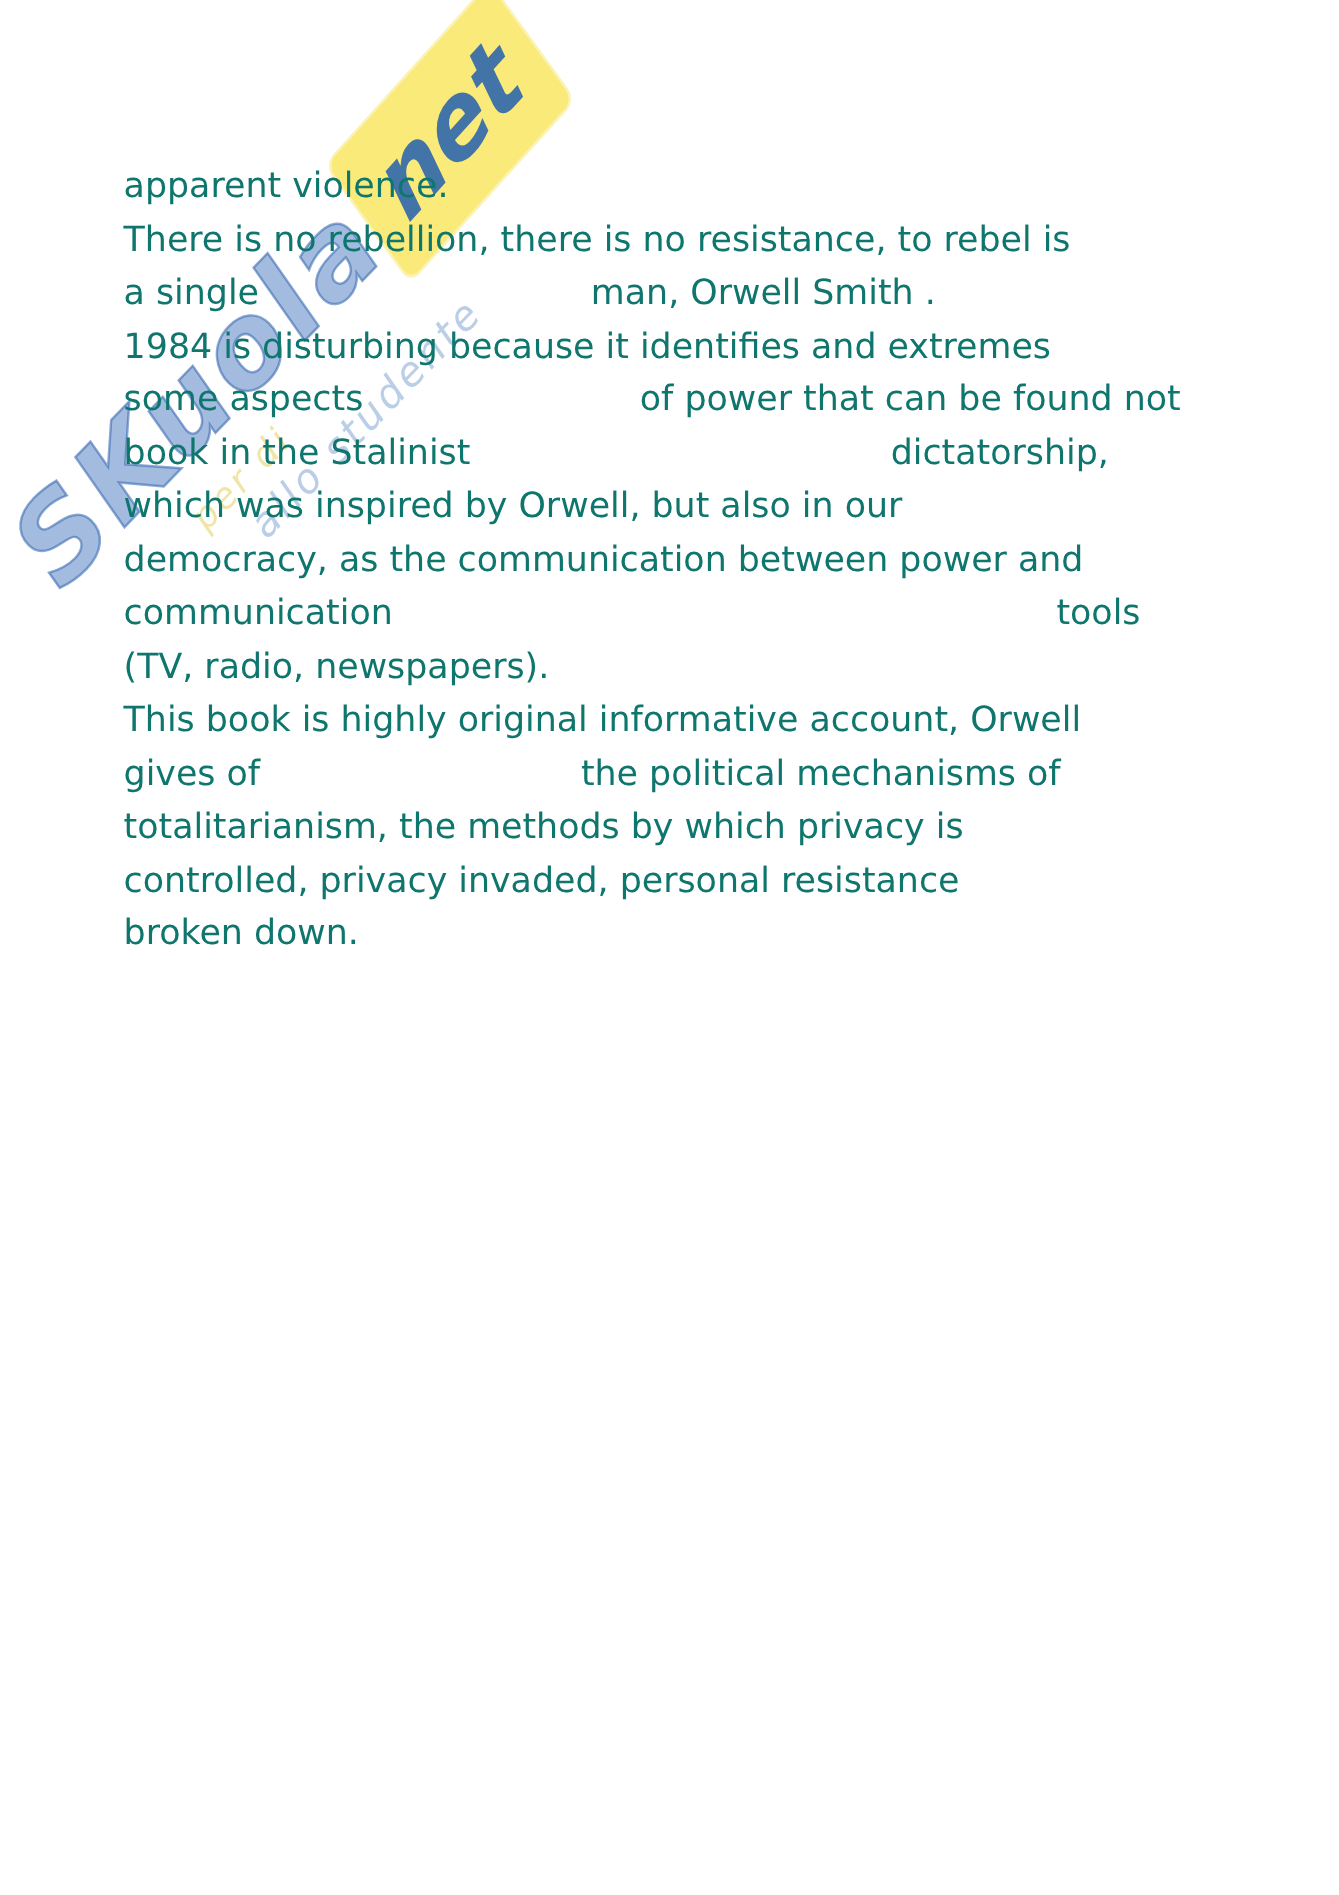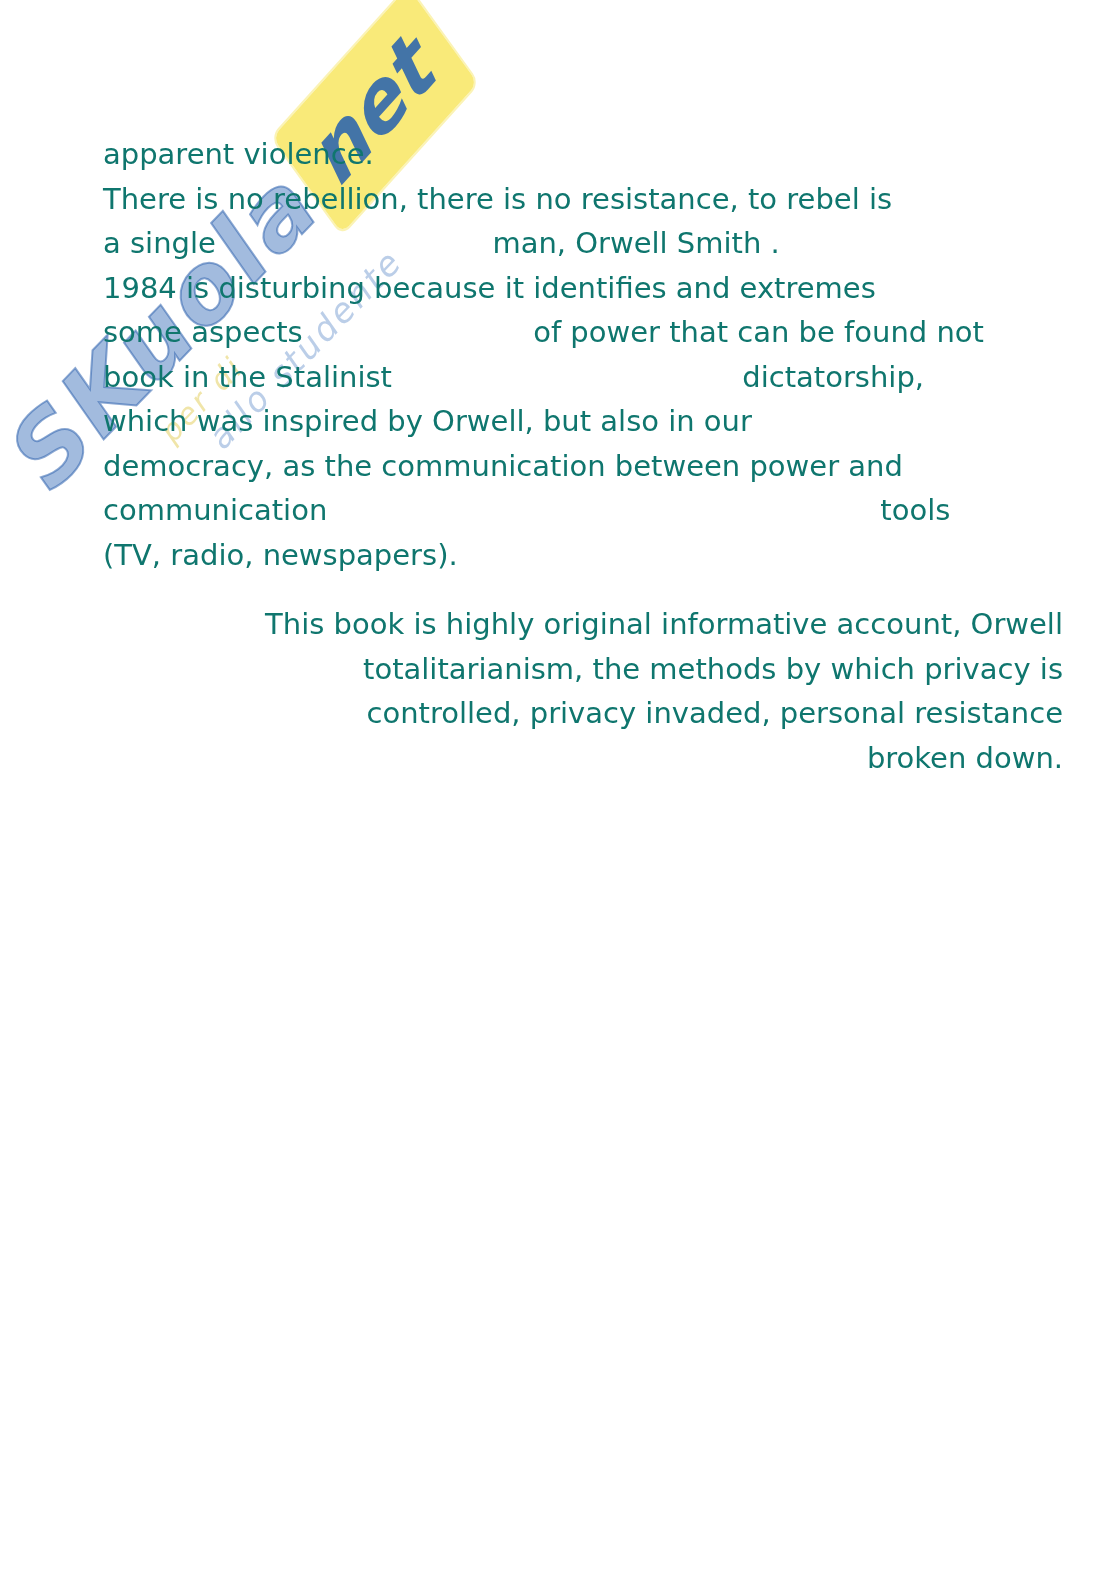--- a/index.html
+++ b/index.html
@@ -77,22 +77,20 @@
     width: 960px;
     color: #0f766e;
     font-size: 29px;
     line-height: 44.5px;
     z-index: 1;
   }
   .line {
     white-space: pre;
   }
   .para + .para {
-    margin-top: 25px;
-    text-align: right;
   }
 </style>
 </head>
 <body>
 
 <div class="page">
 
   <div class="watermark">
     <div class="wm-row">
       <span class="wm-word">SKuola</span>
@@ -112,20 +110,21 @@
       <div class="line">some aspects                         of power that can be found not</div>
       <div class="line">book in the Stalinist                                      dictatorship,</div>
       <div class="line">which was inspired by Orwell, but also in our</div>
       <div class="line">democracy, as the communication between power and</div>
       <div class="line">communication                                                            tools</div>
       <div class="line">(TV, radio, newspapers).</div>
     </div>
 
     <div class="para">
       <div class="line">This book is highly original informative account, Orwell</div>
+      <div class="line">gives of                             the political mechanisms of</div>
       <div class="line">totalitarianism, the methods by which privacy is</div>
       <div class="line">controlled, privacy invaded, personal resistance</div>
       <div class="line">broken down.</div>
     </div>
 
   </div>
 
 </div>
 
 </body></html>

